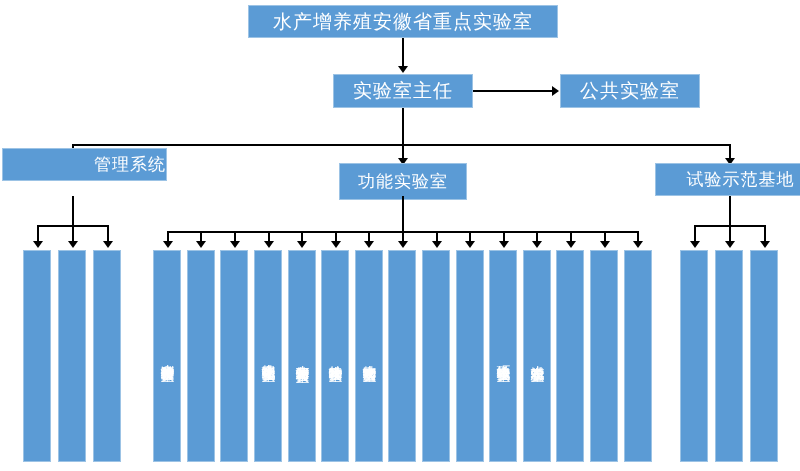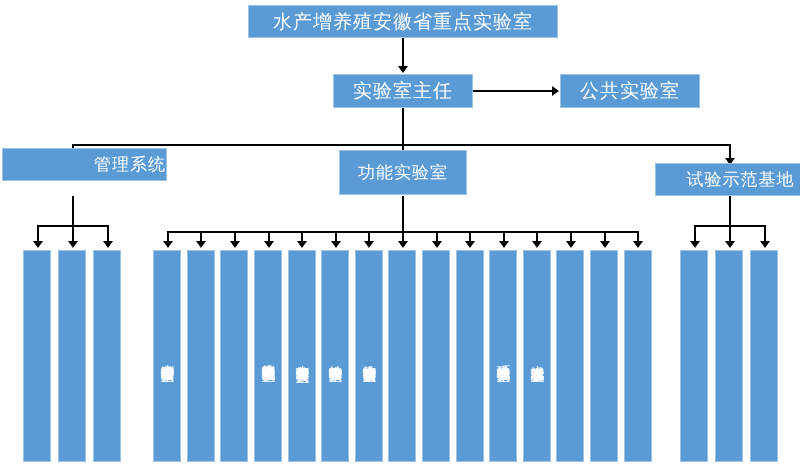--- a/index.html
+++ b/index.html
@@ -107,21 +107,21 @@
   <div class="conn v" style="left:402px; top:144px; height:17px;"></div>
   <div class="arrow-down" style="left:398px; top:158px;"></div>
 
   <div class="conn v" style="left:729px; top:144px; height:17px;"></div>
   <div class="arrow-down" style="left:725px; top:158px;"></div>
 
   <div class="box level3" style="left:2px; top:148px; width:165px; height:33px;justify-content:flex-end;">
     <span>管理系统</span>
   </div>
 
-  <div class="box level3" style="left:339px; top:150px; width:128px; height:45px;text-align:right;">
+  <div class="box level3" style="left:339px; top:163px; width:128px; height:37px;text-align:right;">
     <span>功能实验室</span>
   </div>
 
   <div class="box level3" style="left:655px; top:163px; width:171px; height:33px;">
     <span>试验示范基地</span>
   </div>
 
   <div class="conn v" style="left:72px; top:196px; height:30px;"></div>
   <div class="conn h" style="left:37px; top:225px; width:71px;"></div>
   <div class="conn v" style="left:37px; top:225px; height:18px;"></div>

